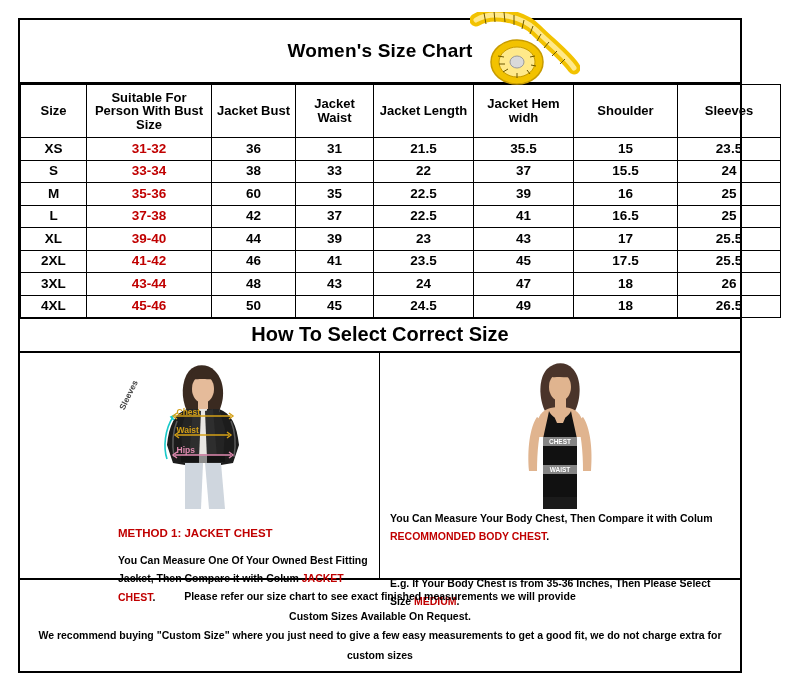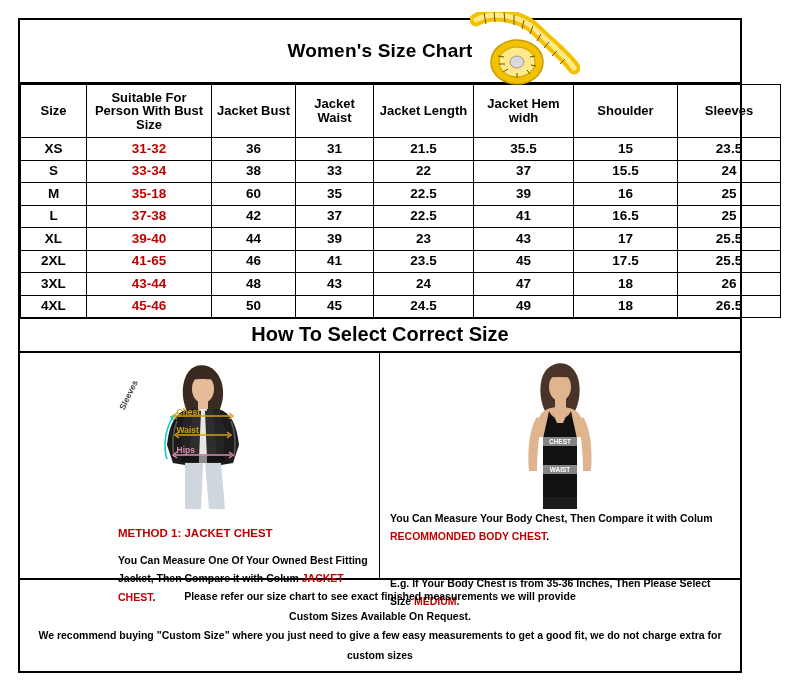--- a/index.html
+++ b/index.html
@@ -263,21 +263,21 @@
           <td class="bust-col">33-34</td>
           <td>38</td>
           <td>33</td>
           <td>22</td>
           <td>37</td>
           <td>15.5</td>
           <td>24</td>
         </tr>
         <tr>
           <td>M</td>
-          <td class="bust-col">35-18</td>
+          <td class="bust-col">35-36</td>
           <td>60</td>
           <td>35</td>
           <td>22.5</td>
           <td>39</td>
           <td>16</td>
           <td>25</td>
         </tr>
         <tr>
           <td>L</td>
           <td class="bust-col">37-38</td>
@@ -293,21 +293,21 @@
           <td class="bust-col">39-40</td>
           <td>44</td>
           <td>39</td>
           <td>23</td>
           <td>43</td>
           <td>17</td>
           <td>25.5</td>
         </tr>
         <tr>
           <td>2XL</td>
-          <td class="bust-col">41-65</td>
+          <td class="bust-col">41-42</td>
           <td>46</td>
           <td>41</td>
           <td>23.5</td>
           <td>45</td>
           <td>17.5</td>
           <td>25.5</td>
         </tr>
         <tr>
           <td>3XL</td>
           <td class="bust-col">43-44</td>

